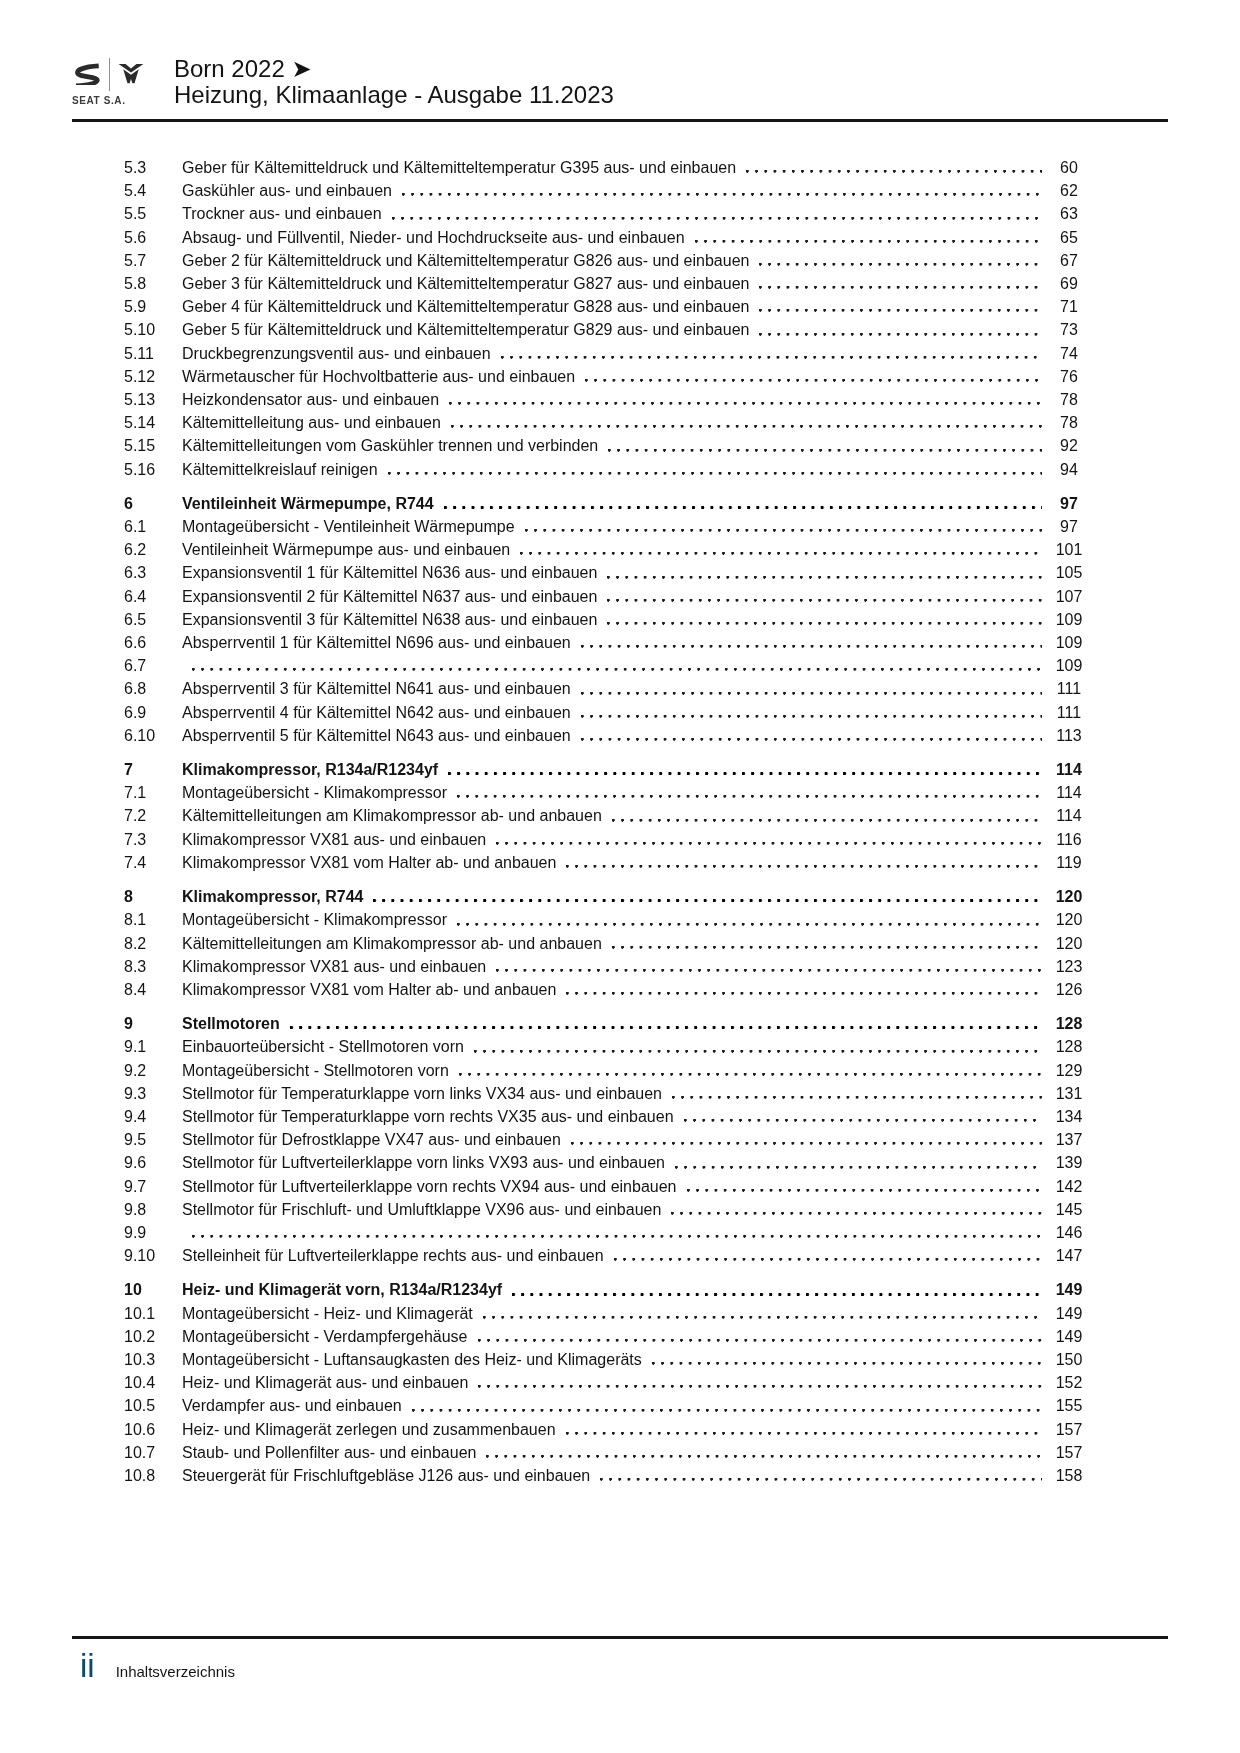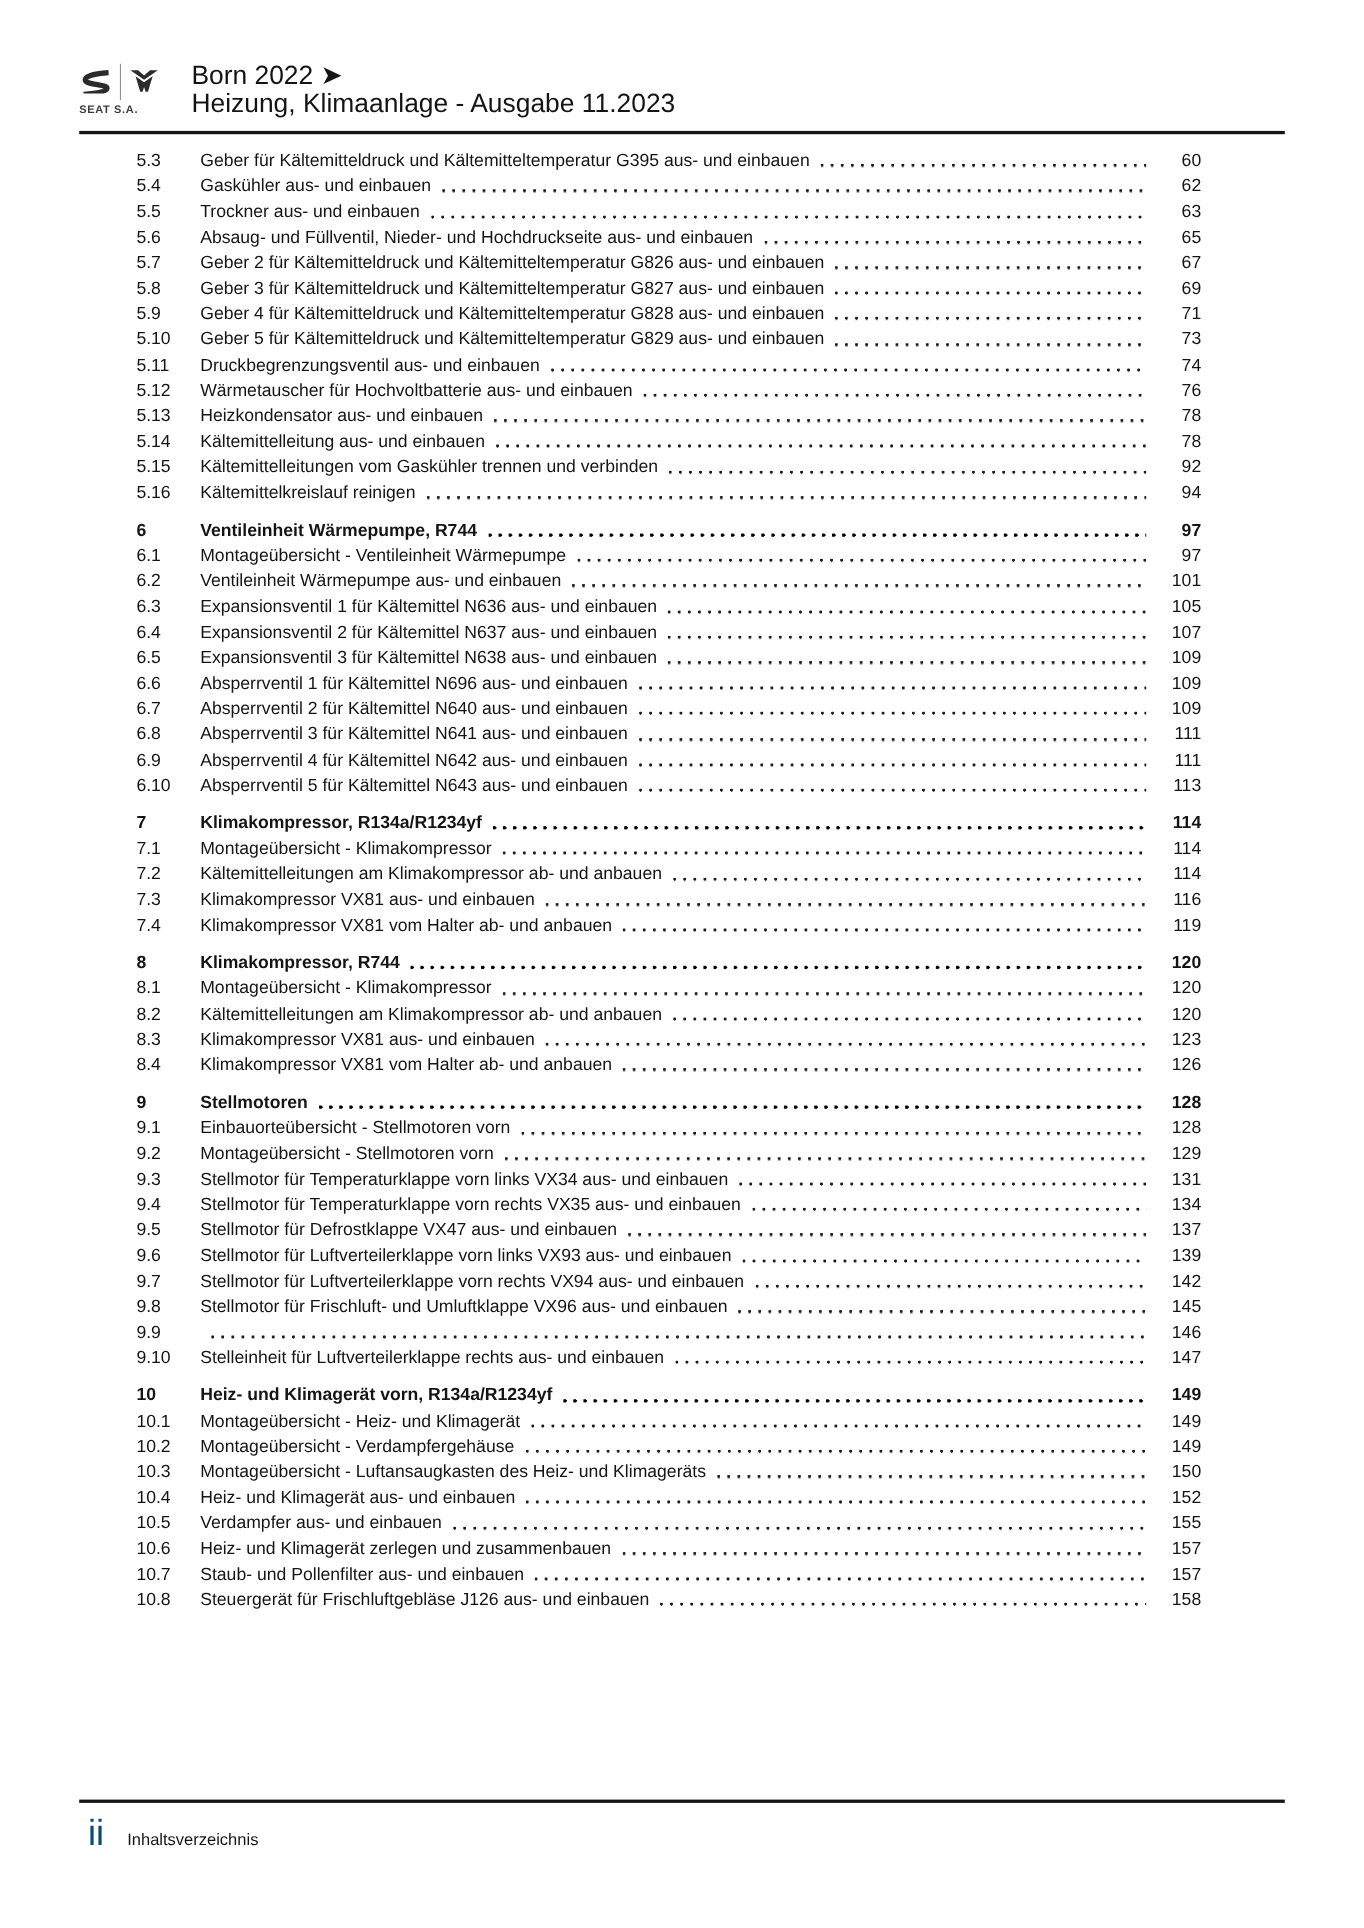--- a/index.html
+++ b/index.html
@@ -15,28 +15,28 @@
   .brand-name{font-size:10px;font-weight:bold;letter-spacing:.6px;color:#3c3c3c;margin-top:3px;}
   .titles{margin-left:16px;font-size:24px;color:#141414;}
   .t1,.t2{line-height:26px;white-space:nowrap;}
 
   
   .rule{position:absolute;left:72px;width:1096px;background:#161616;}
   .rule-top{top:119px;height:3px;}
   .rule-bottom{top:1636px;height:3px;}
 
   
-  .toc{position:absolute;left:124px;top:135px;width:968px;}
+  .toc{position:absolute;left:124px;top:156px;width:968px;}
   .row{display:flex;font-size:16px;line-height:23.2px;}
   .num{flex:none;width:58px;}
   .title{flex:none;white-space:nowrap;}
   .leader{flex:1 1 auto;min-width:18px;margin-left:10px;margin-right:4px;
           background-image:radial-gradient(circle at 1.3px 1.3px,#1a1a1a 1.25px,transparent 1.6px);
           background-size:9.2px 3px;background-repeat:repeat-x;background-position:left bottom 6px;}
-  .page-num{flex:none;width:46px;text-align:right;}
+  .page-num{flex:none;width:46px;text-align:center;}
   .section{font-weight:bold;margin-top:11px;}
   .section .leader{background-image:radial-gradient(circle at 1.5px 1.5px,#000 1.5px,transparent 1.8px);}
 
   
   .ftr{position:absolute;left:80px;top:1648px;display:flex;align-items:baseline;gap:21px;}
   .roman{font-size:33px;line-height:36px;color:#0c4a6e;}
   .ftr-label{font-size:15px;color:#141414;text-align:center;}
 </style>
 </head>
 <body>
@@ -191,21 +191,20 @@
     <span class="page-num">109</span>
   </div>
       <div class="row">
     <span class="num">6.6</span>
     <span class="title">Absperrventil 1 für Kältemittel N696 aus- und einbauen</span>
     <span class="leader"></span>
     <span class="page-num">109</span>
   </div>
       <div class="row">
     <span class="num">6.7</span>
-    <span class="title">Absperrventil 2 für Kältemittel N640 aus- und einbauen</span>
     <span class="leader"></span>
     <span class="page-num">109</span>
   </div>
       <div class="row">
     <span class="num">6.8</span>
     <span class="title">Absperrventil 3 für Kältemittel N641 aus- und einbauen</span>
     <span class="leader"></span>
     <span class="page-num">111</span>
   </div>
       <div class="row">

